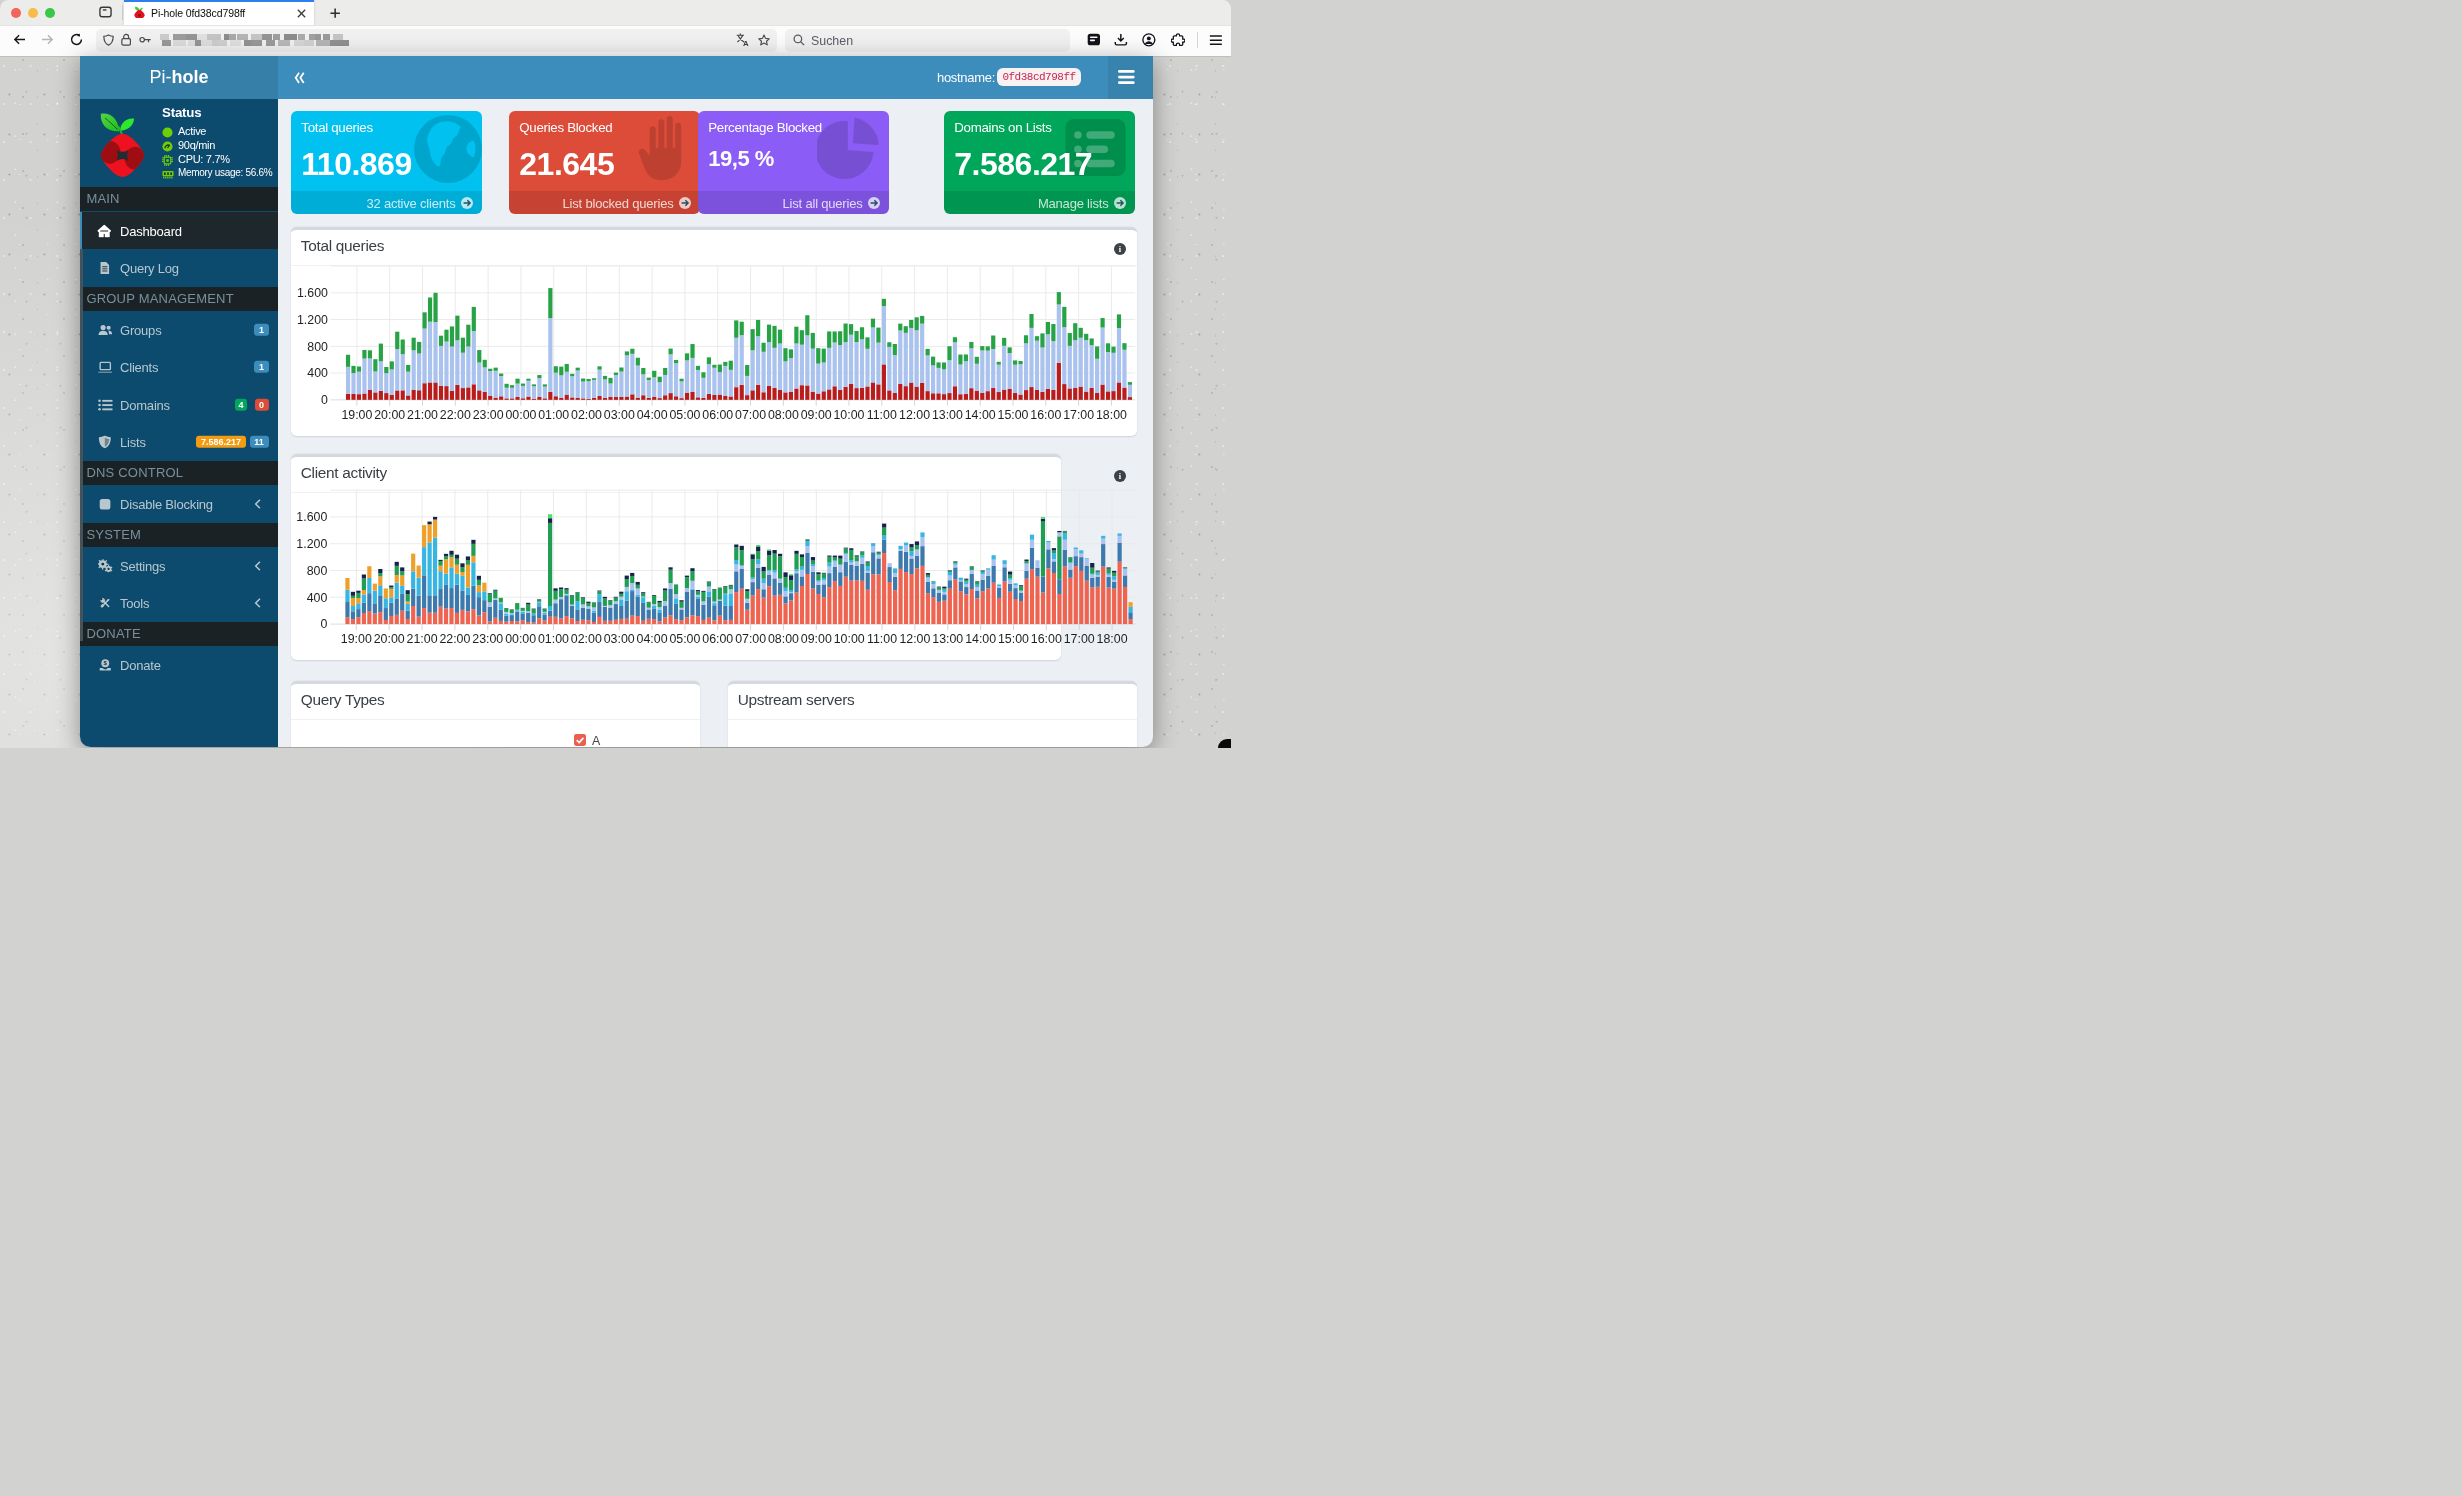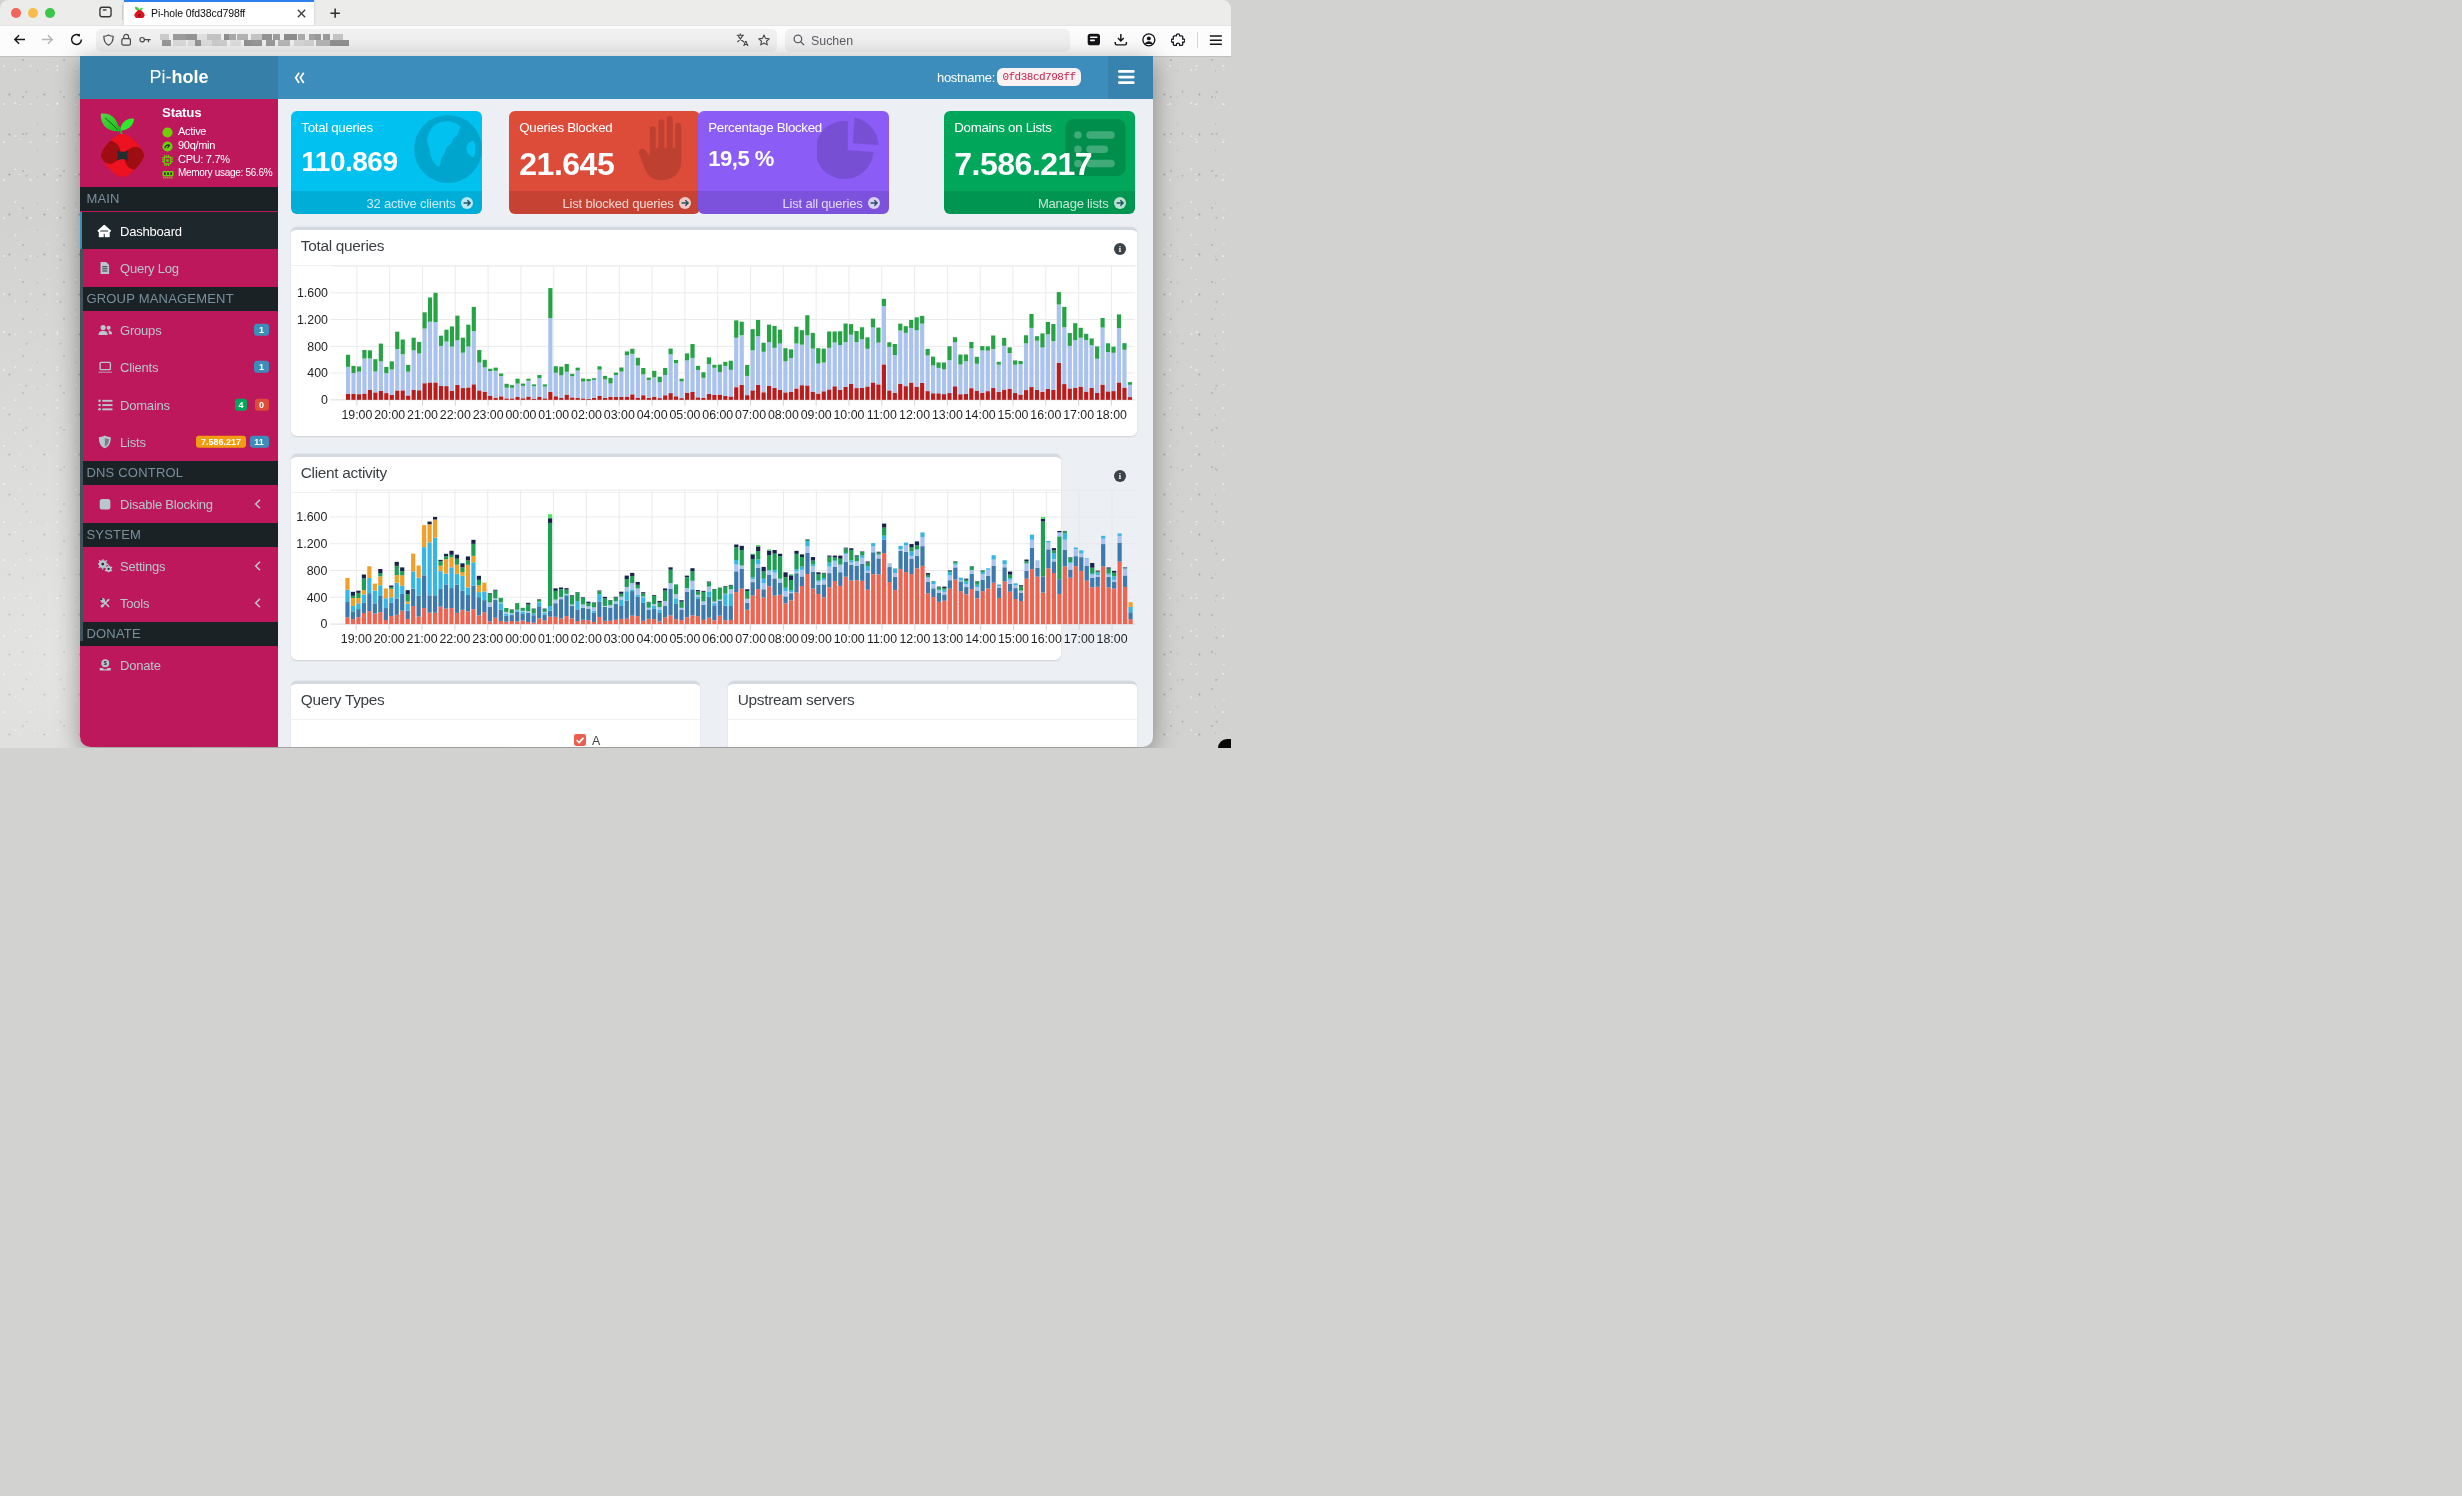--- a/index.html
+++ b/index.html
@@ -25,21 +25,21 @@
 .tl{position:absolute;top:8.1px;width:9.8px;height:9.8px;border-radius:50%}
 .tab{position:absolute;left:124px;top:0;width:190px;height:25px;background:#fff;box-shadow:0.9px 0 1.7px rgba(0,0,0,.08),-0.9px 0 1.7px rgba(0,0,0,.08)}
 .tabline{position:absolute;left:0;top:0;width:100%;height:1.7px;background:#2d7ff0}
 .tabtitle{position:absolute;left:27px;top:6.8px;font-size:10.5px;color:#0c0c0d;white-space:nowrap;letter-spacing:-0.1px}
 .urlbar{position:absolute;left:96px;top:29px;width:681px;height:23px;background:#f0f0f1;border-radius:5.1px}
 .searchbar{position:absolute;left:785px;top:29px;width:285px;height:23px;background:#f0f0f1;border-radius:5.1px}
 .app{position:absolute;left:80px;top:56px;width:1073px;height:691px;background:#ecf0f5;box-shadow:0 5.1px 24px rgba(0,0,0,.38);overflow:hidden;border-radius:0 0 10.3px 10.3px}
 .brand{position:absolute;left:0;top:0;width:198px;height:43px;background:#367fa9;color:#fff;text-align:center;line-height:43px;font-size:18px;font-weight:300}
 .brand b{font-weight:700}
 .navbar{position:absolute;left:198px;top:0;width:875px;height:43px;background:#3c8dbc}
-.sidebar{position:absolute;left:0;top:43px;width:198px;height:650px;background:#be185d}
+.sidebar{position:absolute;left:0;top:43px;width:198px;height:650px;background:#0c4a6e}
 .shead{position:absolute;left:0;width:198px;height:24.4px;background:#1a2226;color:#78909c;font-size:13px;line-height:24.4px;padding-left:6.4px;letter-spacing:0.2px}
 .sitem{position:absolute;left:0;width:198px;height:37px;color:#b8c7ce;font-size:13px}
 .sitem .lbl{position:absolute;left:40px;top:50%;transform:translateY(-50%);letter-spacing:-0.2px}
 .sitem .ic{position:absolute;left:18px;top:50%;transform:translateY(-50%);width:14.5px;height:13.7px}
 .sitem.active{background:#1e282c;color:#fff;border-left:2.6px solid #3c8dbc}
 .sitem.active .lbl{left:38px}
 .sitem.active .ic{left:15.4px}
 .badge{position:absolute;top:50%;transform:translateY(-50%);height:12.4px;border-radius:3px;color:#fff;font-size:9px;font-weight:700;line-height:12.4px;text-align:center}
 .chev{position:absolute;right:17px;top:50%;transform:translateY(-50%);width:6.8px;height:10.3px}
 .card{position:absolute;top:55px;width:191px;height:103px;border-radius:6px;overflow:hidden;color:#fff}
@@ -367,21 +367,21 @@
         </svg>
         <span class="lbl">Donate</span>
       </div>
       <div class="abs" style="left:0;top:150px;width:2.6px;height:392px;background:#44535b"></div>
     </div>
     <div class="card" style="left:211px;background:#00c1ef">
       <svg width="74" height="68" viewBox="0 0 80 80" style="position:absolute;right:-3.4px;top:4.3px">
         <path fill-rule="evenodd" fill="rgba(0,0,0,0.14)" d="M40 0 A40 40 0 1 0 40 80 A40 40 0 1 0 40 0 Z M33 8 C42 6 50 9 55 14 C52 19 53 23 48 26 C44 29 45 34 41 36 C36 39 38 45 34 48 C30 52 33 58 29 61 C24 58 20 52 19 45 C18 36 14 33 16 26 C19 15 25 10 33 8 Z M70 30 C73 36 73 44 70 50 C65 48 61 44 62 38 C63 33 66 31 70 30 Z"></path>
       </svg>
       <div class="ttl">Total queries</div>
-      <div class="num" style="top:35px;font-size:28px;letter-spacing:-0.5px">110.869</div>
+      <div class="num" style="top:35px;font-size:32px;letter-spacing:-0.5px">110.869</div>
       <div class="foot">
         <span class="flbl">32 active clients</span>
         <svg width="12" height="12" viewBox="0 0 14 14" style="position:absolute;right:9.4px;top:5.6px">
           <circle cx="7" cy="7" r="7" fill="rgba(255,255,255,0.72)"></circle>
           <path d="M3 7 H10 M7.4 3.8 L10.6 7 L7.4 10.2" stroke="rgba(0,60,80,0.85)" stroke-width="1.7" fill="none"></path>
         </svg>
       </div>
     </div>
     <div class="card" style="left:429px;background:#dd4b39">
       <svg width="56" height="68" viewBox="0 0 66 80" style="position:absolute;right:12px;top:3.4px">

